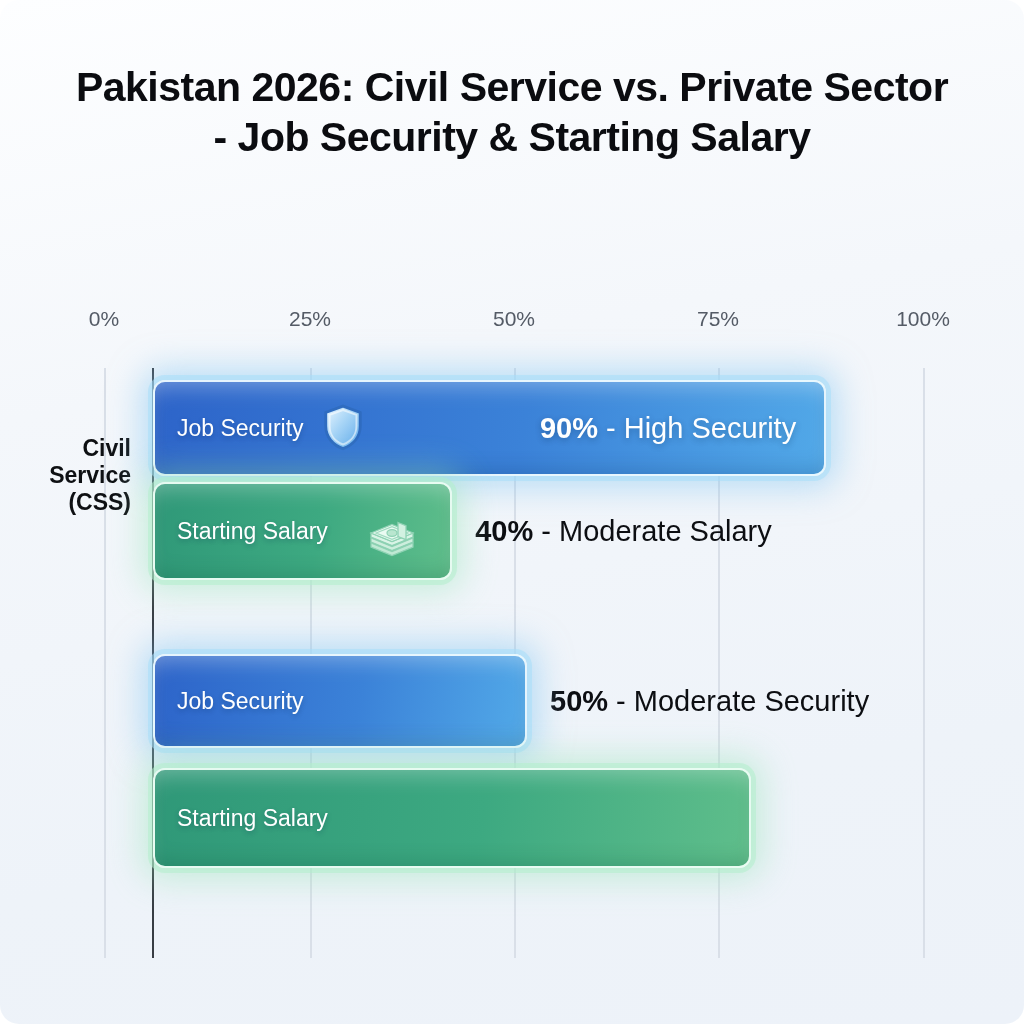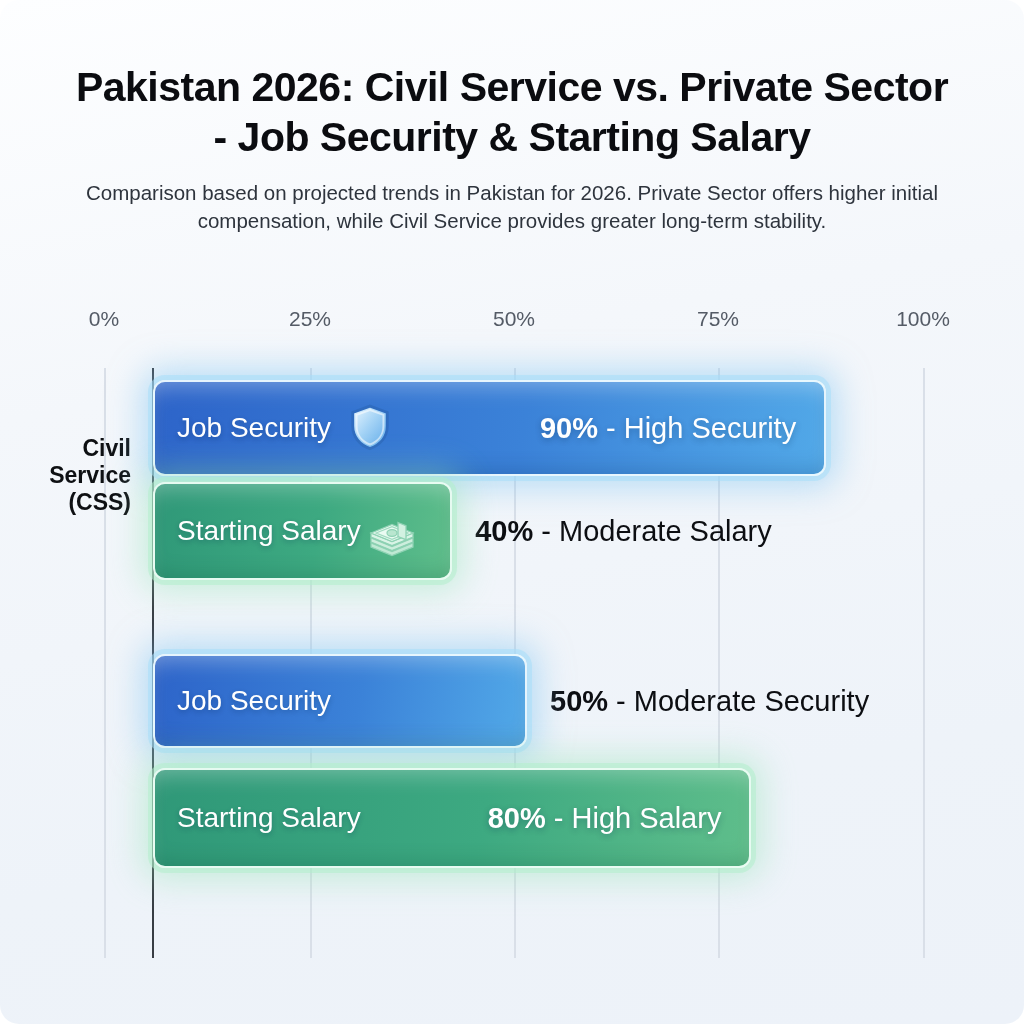--- a/index.html
+++ b/index.html
@@ -64,21 +64,21 @@
   }
   .bar.green{
     background:linear-gradient(100deg,#2f9878 0%,#3da981 55%,#5fbe8b 100%);
     border:2px solid rgba(240,255,248,.95);
     box-shadow:0 0 0 5px rgba(178,238,204,.55),
                0 0 32px 12px rgba(150,228,184,.45),
                inset 0 14px 22px -10px rgba(255,255,255,.32),
                inset 0 -12px 20px -8px rgba(0,70,45,.20);
   }
   .metric{
-    font-size:28px; color:#ffffff; font-weight:400;
+    font-size:23px; color:#ffffff; font-weight:400;
     text-shadow:0 2px 5px rgba(8,40,80,.30);
     white-space:nowrap;
   }
   .icon{ flex:none; }
   .icon.shield{ margin-left:16px; }
   .icon.money{ margin-left:auto; }
   .vtext{ white-space:pre; }
   .vtext b{ font-weight:800; font-size:29px; }
   .vtext span{ font-weight:400; font-size:29px; white-space:pre; }
   .vtext.inside{
@@ -90,21 +90,20 @@
   }
   .vtext.outside b{ font-weight:800;margin-top:45px; }
 </style>
 </head>
 <body>
 
 <div class="stage">
 
   <div class="hdr">
     <h1>Pakistan 2026: Civil Service vs. Private Sector - Job Security &amp; Starting Salary</h1>
-    <p>Comparison based on projected trends in Pakistan for 2026. Private Sector offers higher initial compensation, while Civil Service provides greater long-term stability.</p>
   </div>
 
   <div class="chart">
 
     <span class="tick" style="left:104px">0%</span>
     <span class="tick" style="left:310px">25%</span>
     <span class="tick" style="left:514px">50%</span>
     <span class="tick" style="left:718px">75%</span>
     <span class="tick" style="left:923px">100%</span>
 
@@ -156,18 +155,17 @@
     <div class="track" style="top:654px;height:94px">
       <div class="bar blue" style="width: 50%;">
         <span class="metric">Job Security</span>
       </div>
       <span class="vtext outside"><b>50%</b><span> - Moderate Security</span></span>
     </div>
 
     <div class="track" style="top:768px;height:100px">
       <div class="bar green" style="width: 80%;">
         <span class="metric">Starting Salary</span>
-        <span class="vtext inside"><b>80%</b><span> - High Salary</span></span>
       </div>
     </div>
 
   </div>
 </div>
 
 </body></html>

